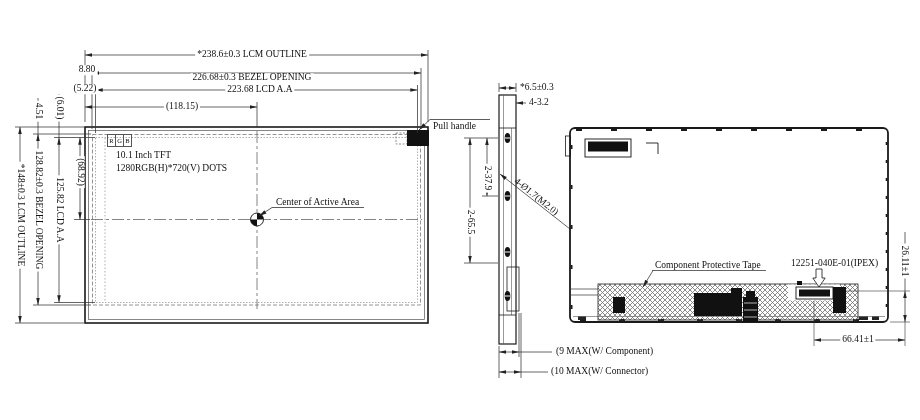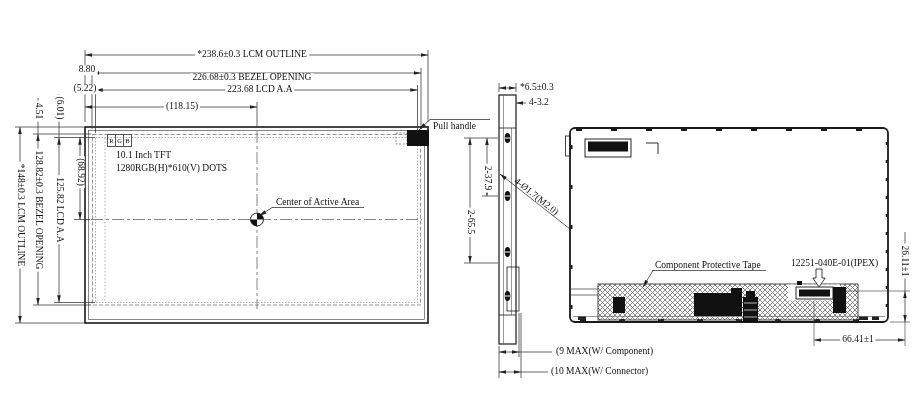--- a/index.html
+++ b/index.html
@@ -187,21 +187,21 @@
 <div class="t v bg" style="left:59px;top:210px;">125.82 LCD A.A</div>
 <div class="t v bg" style="left:38px;top:210px;">128.82±0.3 BEZEL OPENING</div>
 <div class="t v bg" style="left:20px;top:215px;">*148±0.3 LCM OUTLINE</div>
 
 <div class="rgbbox" style="left:107px;top:134px;">
   <span>R</span>
   <span>G</span>
   <span>B</span>
 </div>
 <div class="t l" style="left:116px;top:156px;text-align:center;">10.1 Inch TFT</div>
-<div class="t l" style="left:116px;top:169px;">1280RGB(H)*610(V) DOTS</div>
+<div class="t l" style="left:116px;top:169px;">1280RGB(H)*720(V) DOTS</div>
 <div class="t" style="left:276px;top:198px;">Center of Active Area</div>
 <div class="t" style="left:433px;top:122px;">Pull handle</div>
 
 <div class="t l" style="left:520px;top:88px;">*6.5±0.3</div>
 <div class="t l" style="left:529px;top:103px;">4-3.2</div>
 <div class="t v bg" style="left:487px;top:178px;">2-37.9</div>
 <div class="t v bg" style="left:470px;top:222px;">2-65.5</div>
 <div class="t d38" style="left:536px;top:197px;">4-Ø1.7(M2.0)</div>
 <div class="t l" style="left:556px;top:352px;">(9 MAX(W/ Component)</div>
 <div class="t l" style="left:551px;top:372px;">(10 MAX(W/ Connector)</div>

